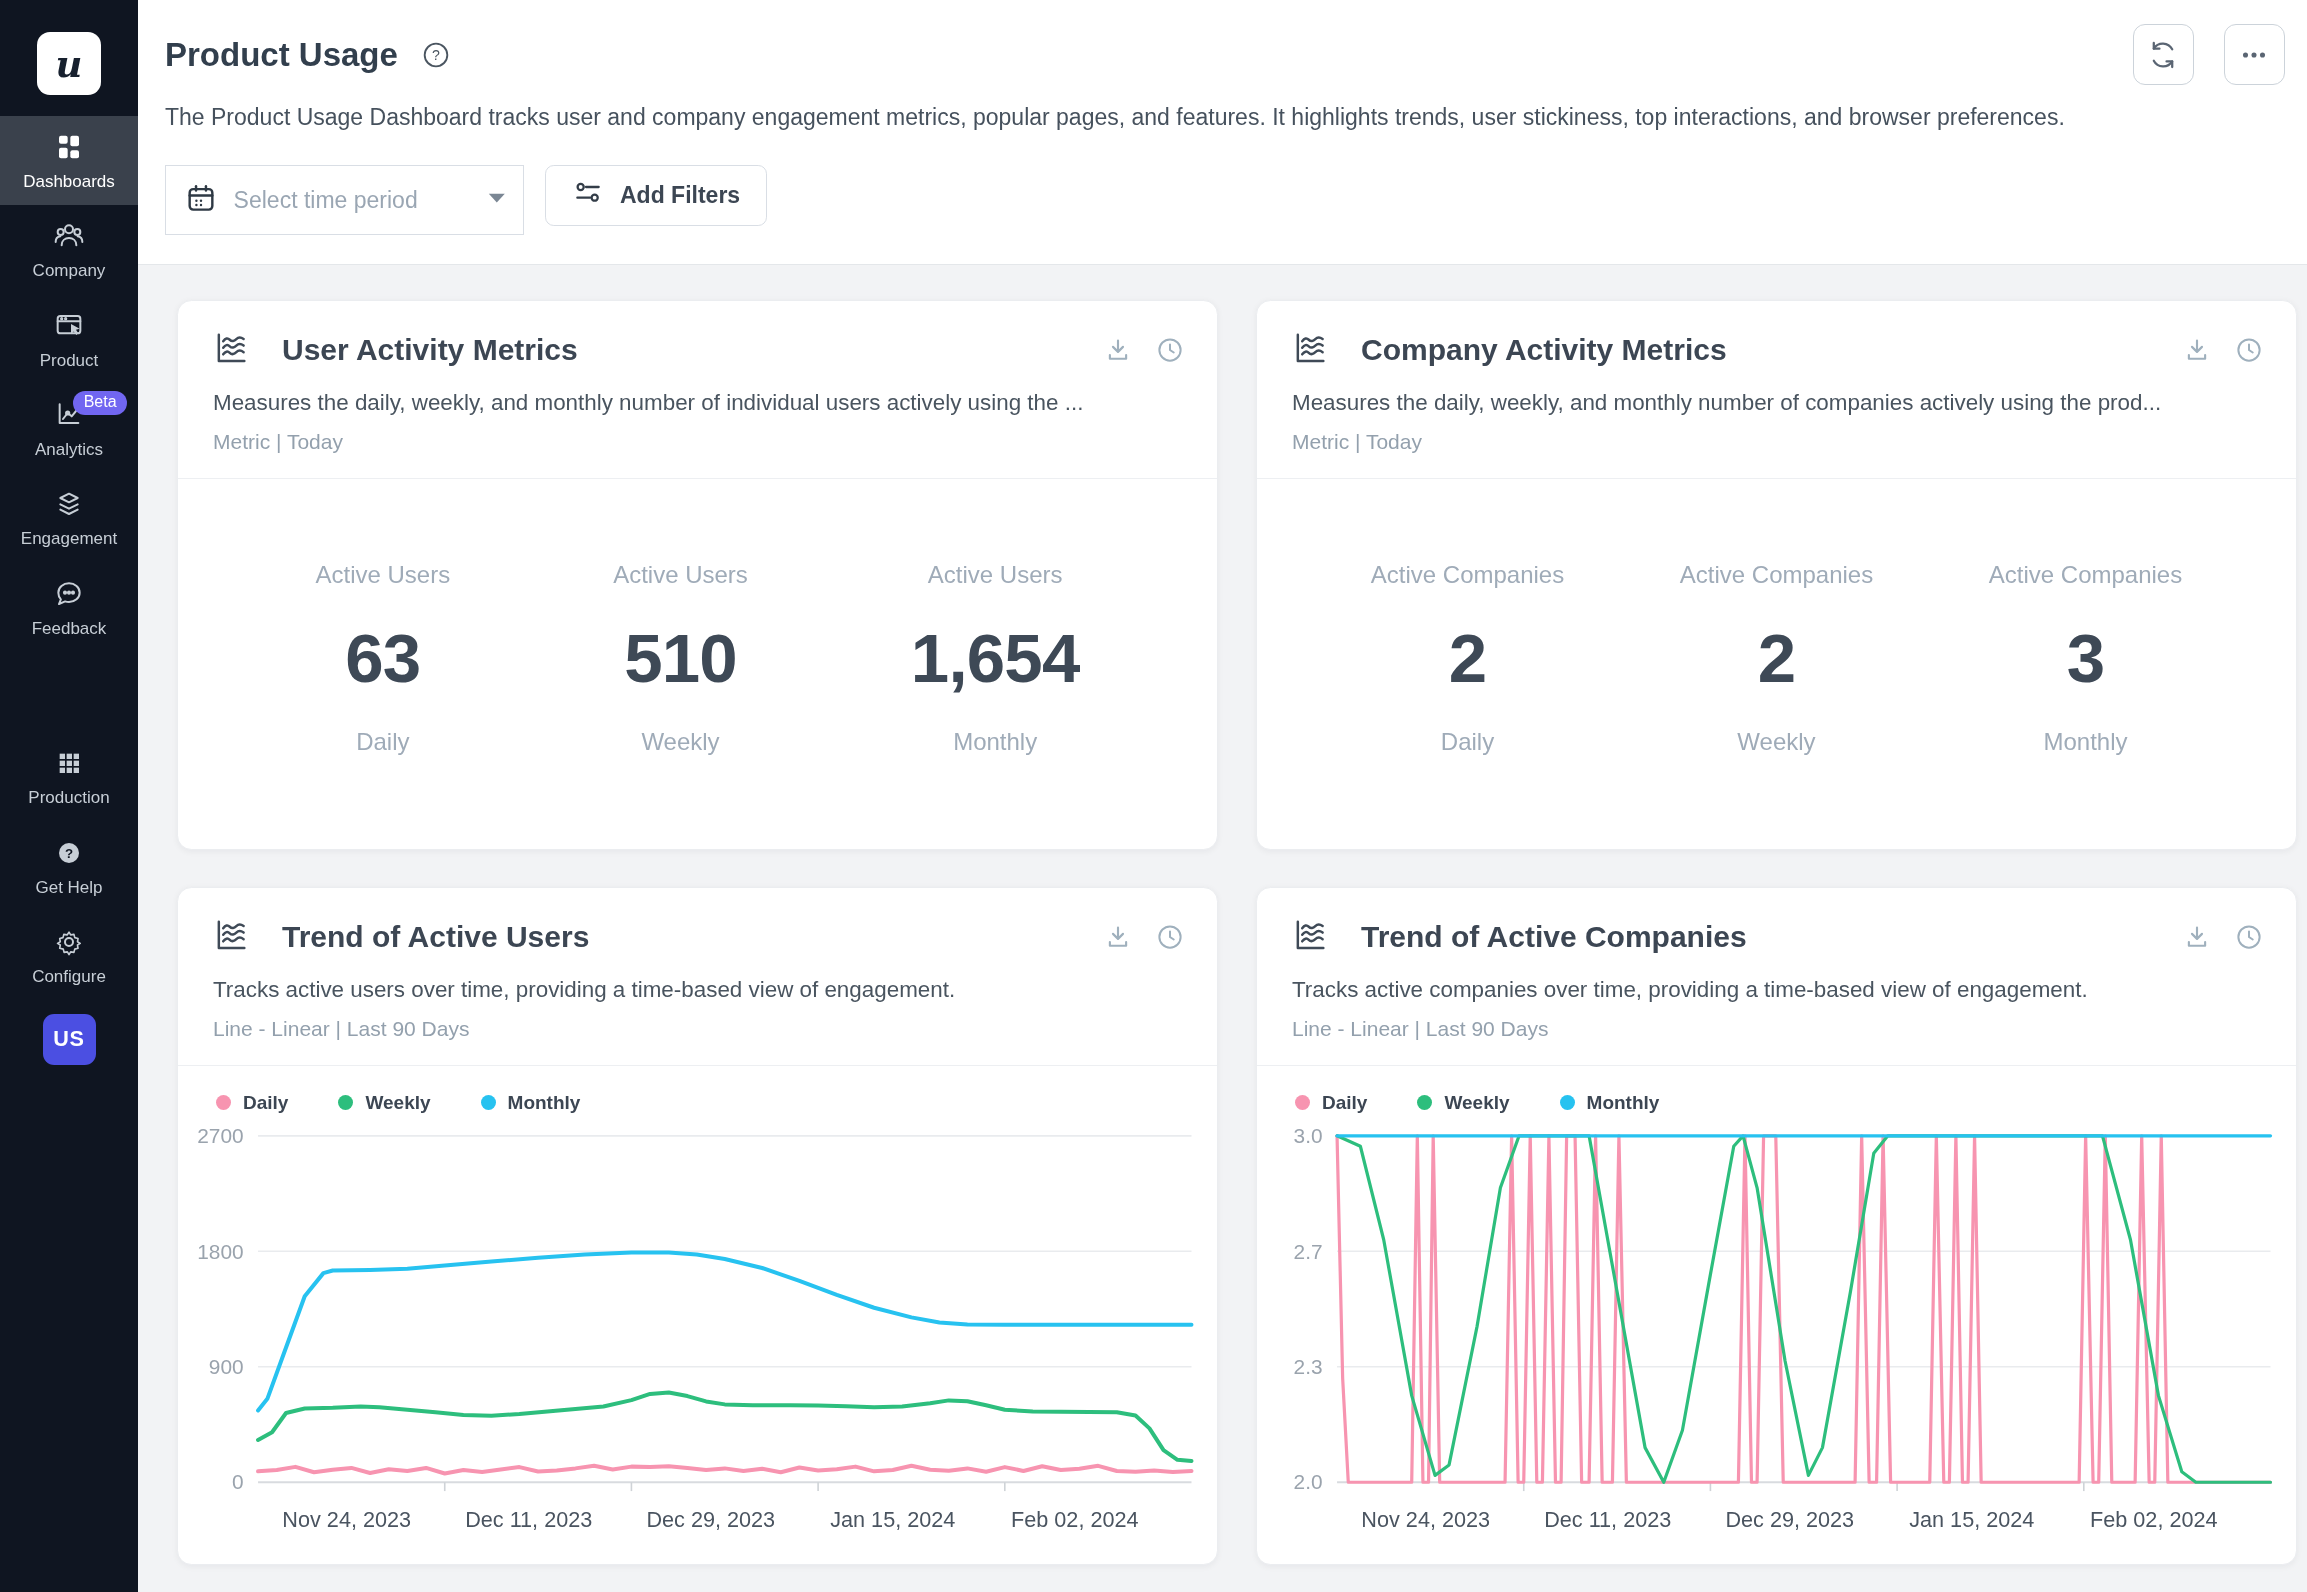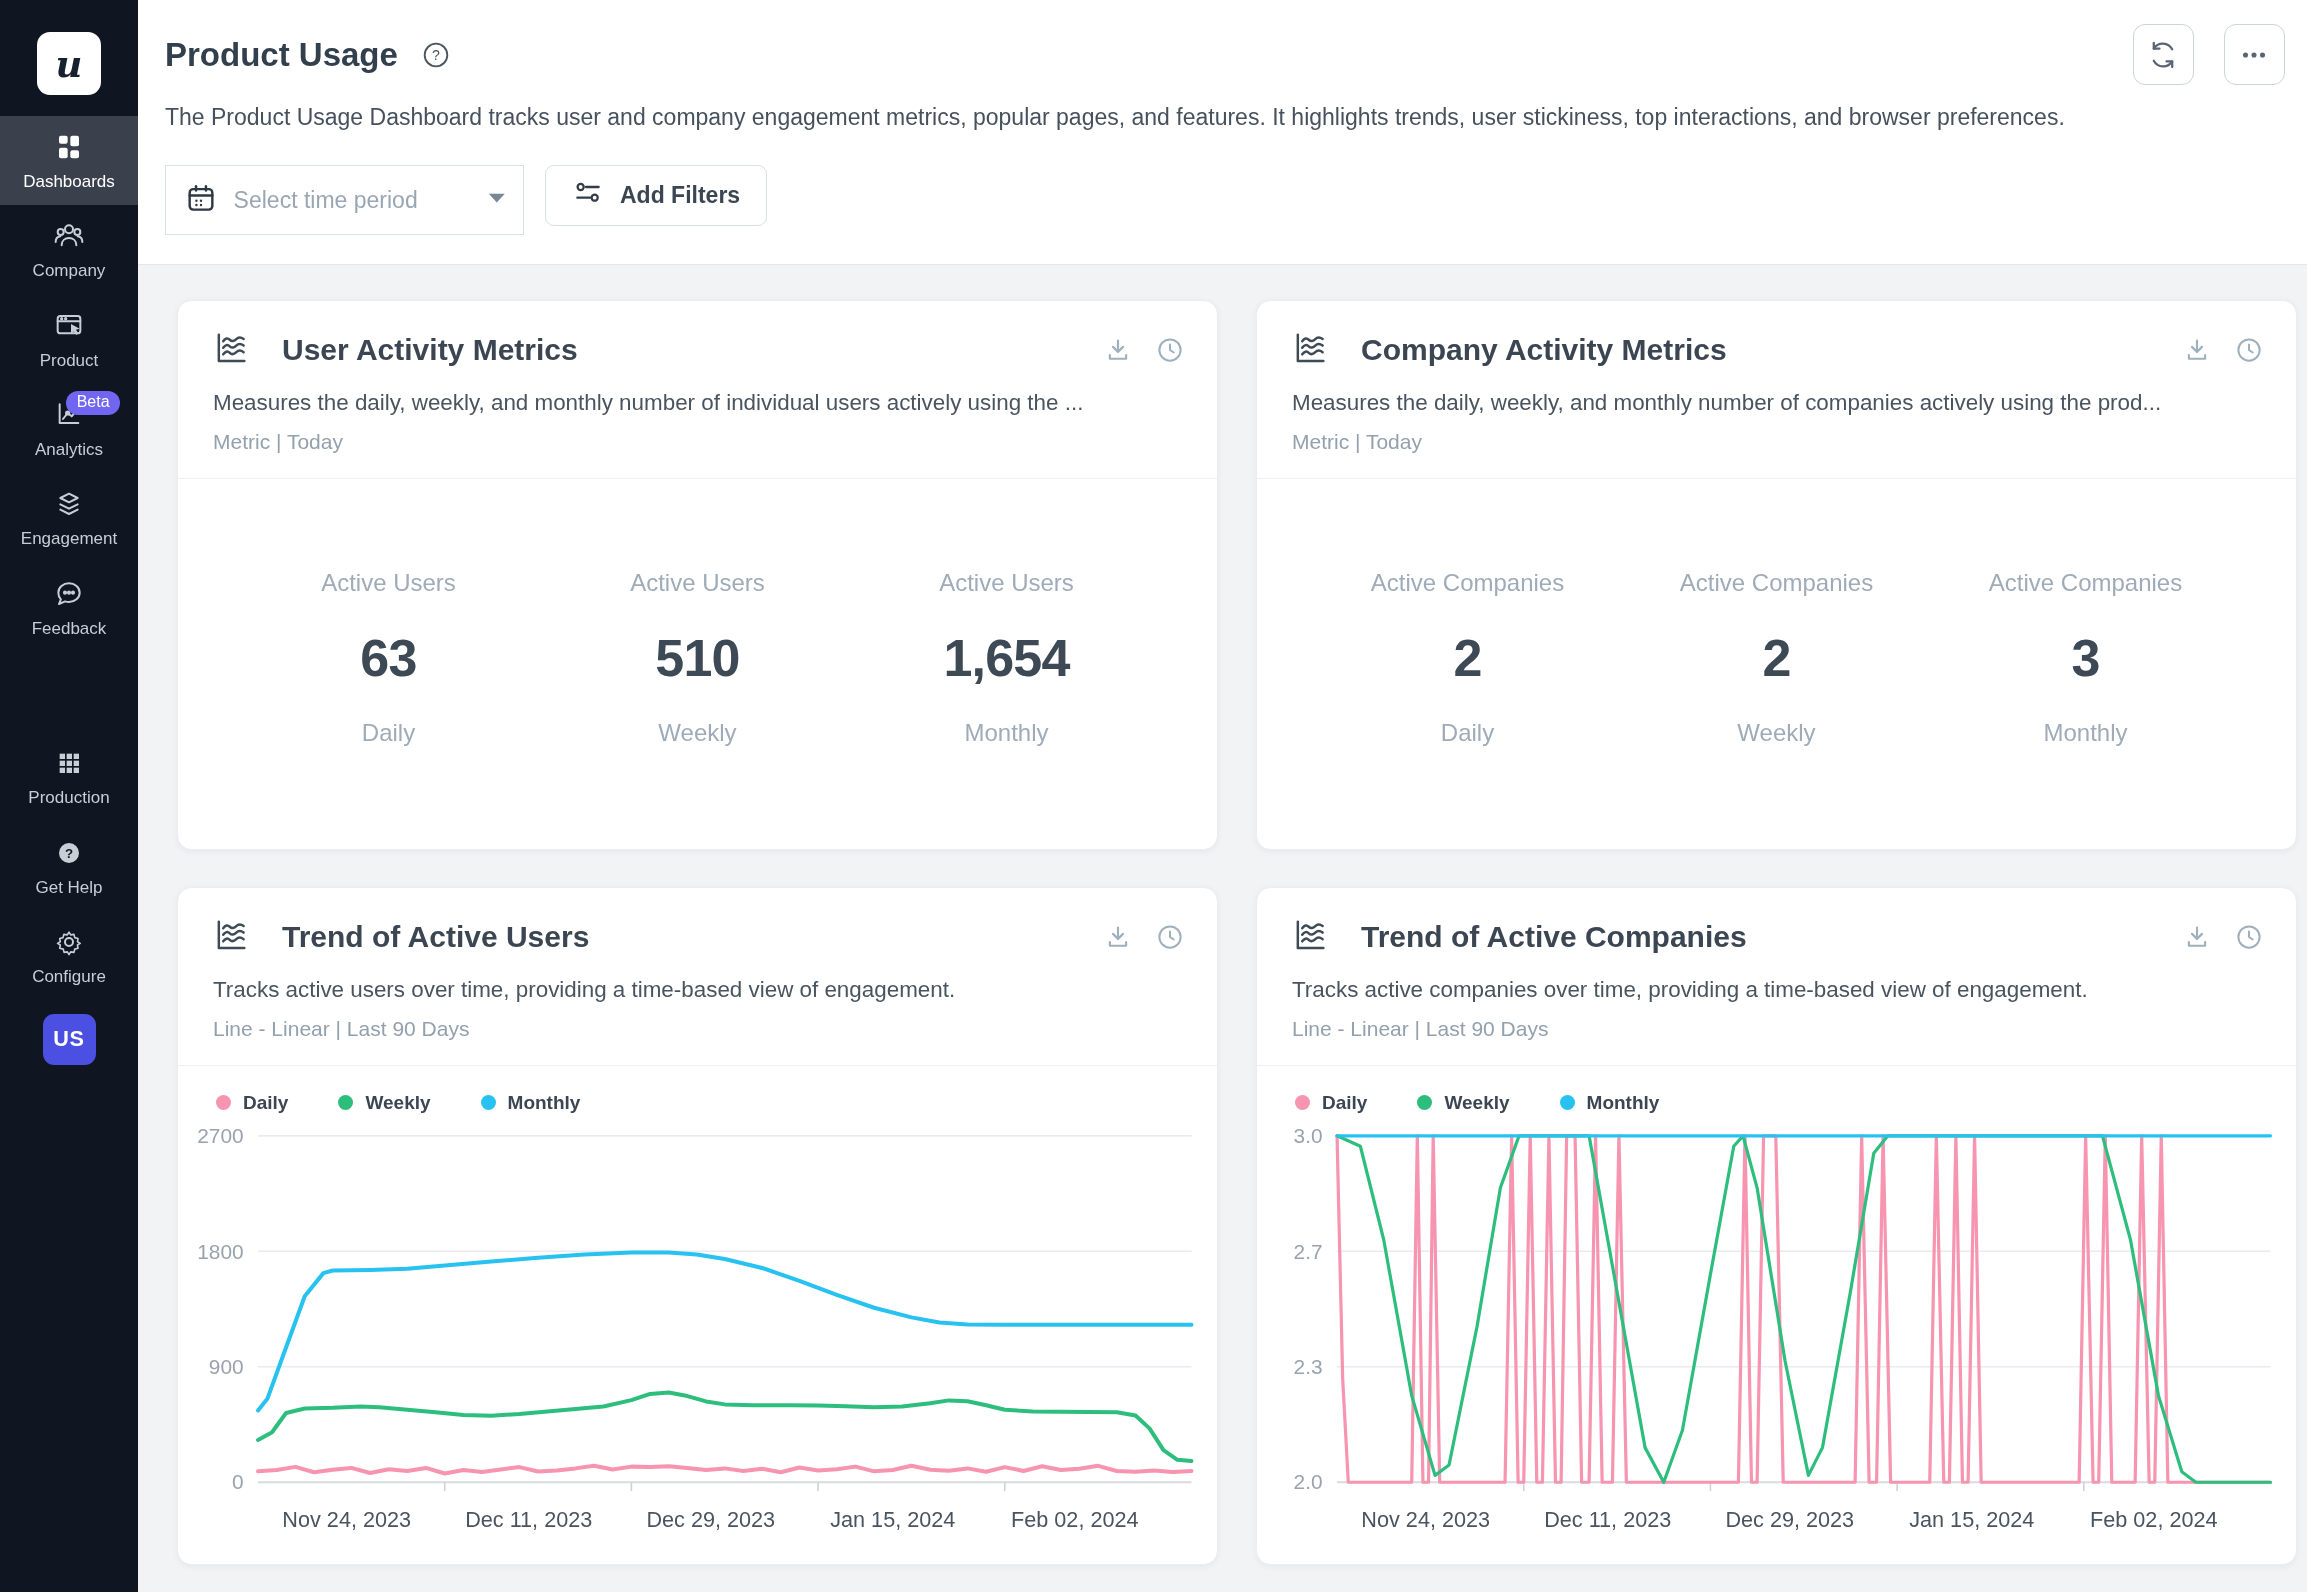--- a/index.html
+++ b/index.html
@@ -27,21 +27,21 @@
   .nav { width:100%; display:flex; flex-direction:column; }
   .nav-item {
     position:relative; width:100%; padding:15px 0 13.6px;
     display:flex; flex-direction:column; align-items:center; gap:8.8px;
     color:#c7ced6; font-size:17px; cursor:pointer; text-align:center;
   }
   .nav-item.active { background:#3a414c; color:#fff; }
   .nav-item svg { display:block; }
   .group-gap { margin-top:80px; }
   .beta-badge {
-    position:absolute; top:6.4px; right:18px; padding:3.2px 10.4px 4.8px;
+    position:absolute; top:6.4px; right:11px; padding:3.2px 10.4px 4.8px;
     border-radius:801px; color:#fff; font-size:16px; line-height:1;
   }
   .avatar {
     width:53px; height:51px; border-radius:11.2px; color:#fff; font-weight:700;
     font-size:21.6px; display:flex; align-items:center; justify-content:center;
     margin-top:13px; cursor:pointer; letter-spacing:0.8px;
   }
 
   
   .main { flex:1; display:flex; flex-direction:column; min-width:0; }
@@ -84,21 +84,21 @@
   .card-title-row { display:flex; align-items:center; gap:34px; }
   .card-title { margin:0; font-size:30px; font-weight:600; color:#3c4653; }
   .head-icons { margin-left:auto; display:flex; align-items:center; gap:22.4px; color:#9fb0bd; }
   .head-icons span { display:flex; cursor:pointer; }
   .card-desc { margin:21px 0 0; font-size:22.4px; color:#49545f; }
   .card-meta { margin:13.6px 0 0; font-size:21px; color:#93a0ad; }
 
   .stats-row { flex:1; display:flex; justify-content:space-around; align-items:center; padding:0 56px; }
   .stat { display:flex; flex-direction:column; align-items:center; gap:35px; margin-top:-11.2px; }
   .stat-label { font-size:24px; color:#9fabb8; }
-  .stat-value { font-size:52px; font-weight:600; color:#3e4956; line-height:1; letter-spacing:-0.8px; }
+  .stat-value { font-size:69px; font-weight:600; color:#3e4956; line-height:1; letter-spacing:-0.8px; }
   .stat-period { font-size:24px; color:#9fabb8; }
 
   .legend { display:flex; gap:50px; padding:26px 0 3.2px 38px; }
   .legend-item { display:flex; align-items:center; gap:12px; font-size:19px; font-weight:700; color:#3c4653; cursor:pointer; }
   .legend-dot { width:15px; height:15px; border-radius:50%; display:inline-block; }
   .chart { width:1011px; height:417px; display:block; margin:6.4px 11.2px 0 14.4px; }
   .chart text { font-family:"Liberation Sans", sans-serif; }
 </style>
 </head>
 <body>

